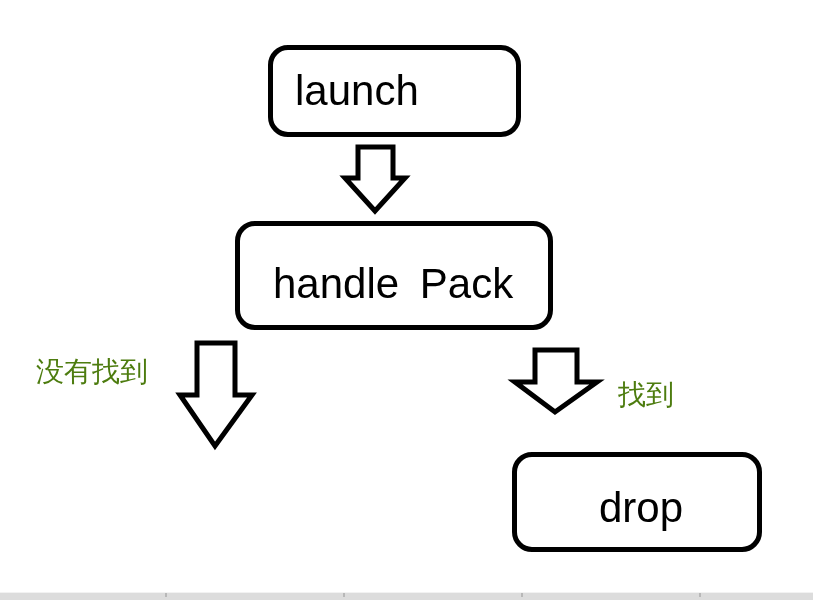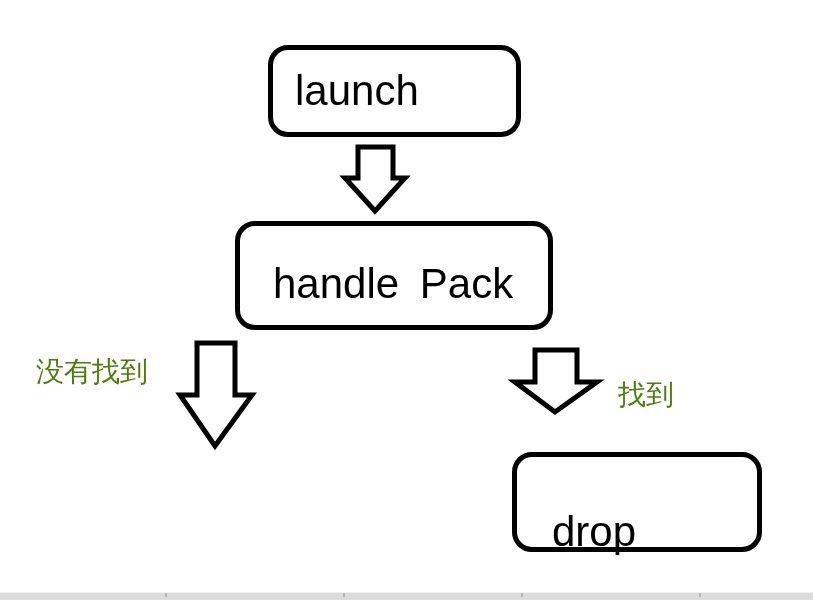--- a/index.html
+++ b/index.html
@@ -40,21 +40,21 @@
     color: #000000;
     white-space: pre;
   }
   .node span { position: relative; }
   .node-launch      { left: 268px; top: 45px;  width: 253px; height: 92px;  padding-left: 22px; }
   .node-handle-pack { left: 235px; top: 221px; width: 318px; height: 109px; padding-left: 33px; }
   .node-handle-pack span { top: 8px; word-spacing: 9px; }
   .node-flood       { left: 95px;  top: 453px; width: 221px; height: 115px; padding-left: 22px; }
   .node-flood span  { top: 6px; }
   .node-drop        { left: 512px; top: 452px; width: 250px; height: 100px; padding-left: 35px; }
-  .node-drop span   { top: 30px; }
+  .node-drop span   { top: 6px; margin-left: 47px; }
   .edge-label {
     position: absolute;
     font-size: 28px;
     line-height: 1;
     color: #4d7c0f;
     white-space: nowrap;
   }
   .edge-label-not-found { left: 36px;  top: 358px; }
   .edge-label-found     { left: 618px; top: 362px; margin-top: 19px; }
   .bottom-bar {

